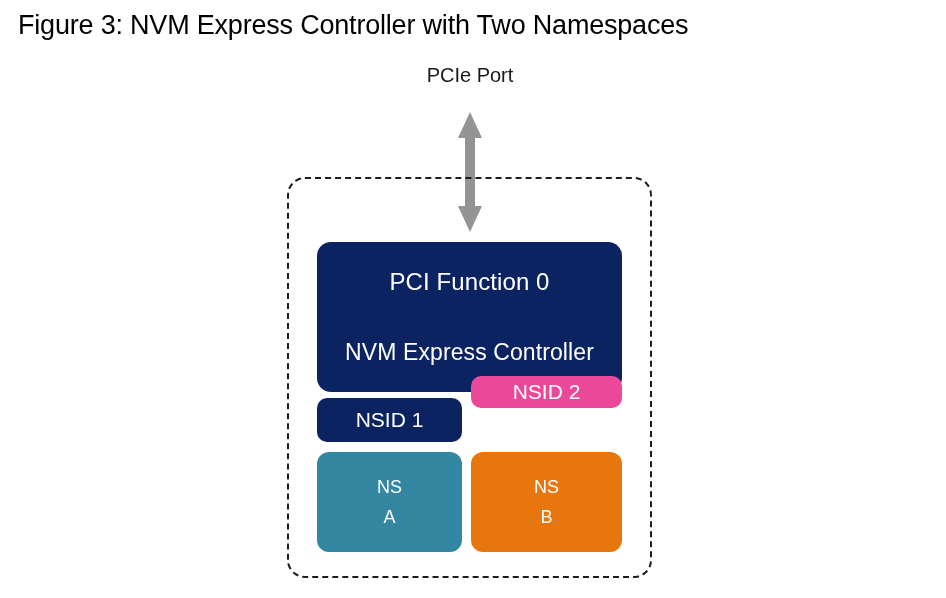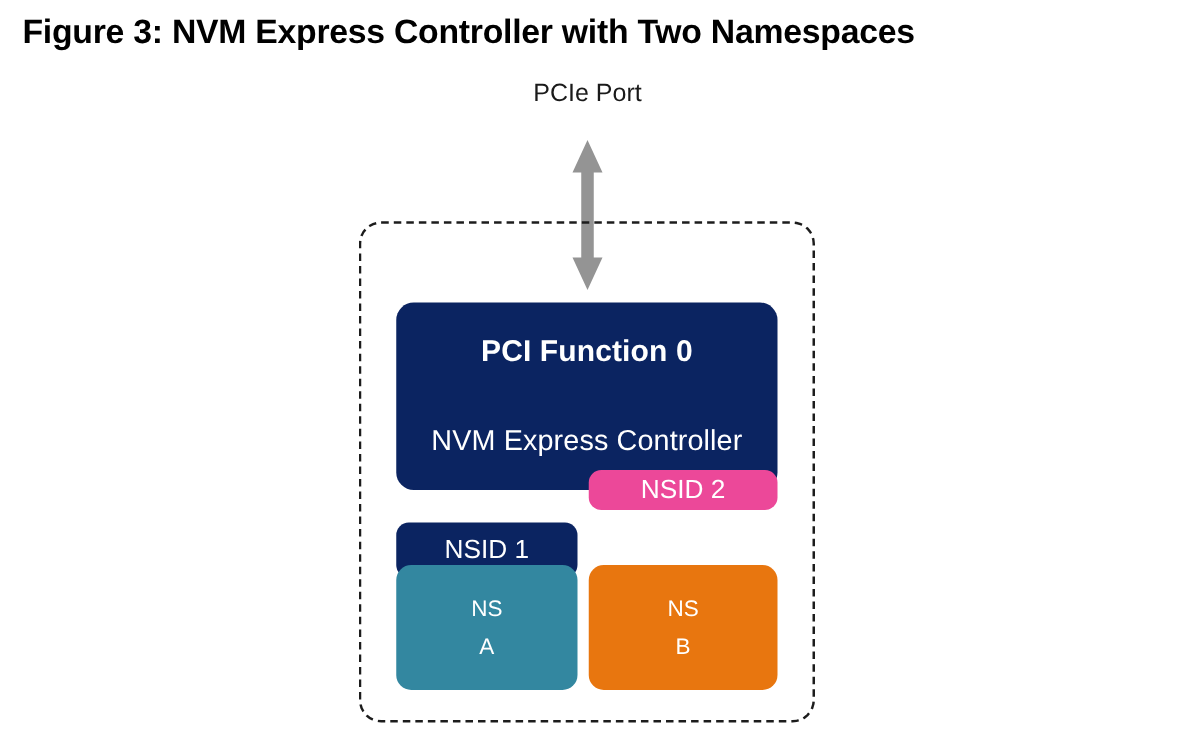--- a/index.html
+++ b/index.html
@@ -16,21 +16,21 @@
     -webkit-font-smoothing: antialiased;
   }
 
   
   #figure-title {
     position: absolute;
     left: 18px;
     top: 8px;
     width: 910px;
     font-size: 27px;
-    font-weight: bold;
+    font-weight: normal;
     color: #000000;
     letter-spacing: -0.2px;
     white-space: nowrap;
     line-height: 34px;
   }
 
   
   #pcie-port-label {
     position: absolute;
     left: 370px;
@@ -81,35 +81,35 @@
   #pci-function-box {
     left: 317px;
     top: 242px;
     width: 305px;
     height: 150px;
     background: #0b2461;
     border-radius: 14px;
   }
   #pci-function-title {
     font-size: 24px;
-    font-weight: bold;
+    font-weight: normal;
     line-height: 30px;
     letter-spacing: 0.1px;
   }
   #pci-function-subtitle {
     font-size: 23px;
     font-weight: normal;
     line-height: 30px;
     letter-spacing: 0.1px;
     margin-top: 40px;
   }
 
   #nsid-1-box {
     left: 317px;
-    top: 418px;
+    top: 398px;
     width: 145px;
     height: 44px;
     background: #0b2461;
     border-radius: 10px;
   }
   #nsid-2-box {
     left: 471px;
     top: 376px;
     width: 151px;
     height: 32px;

